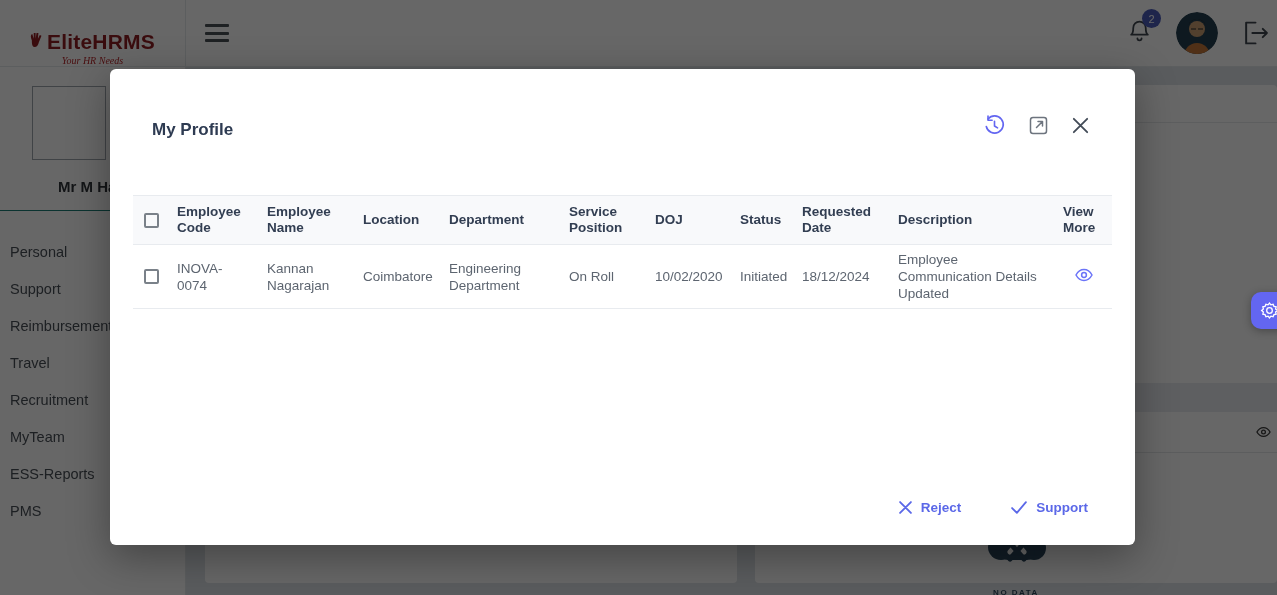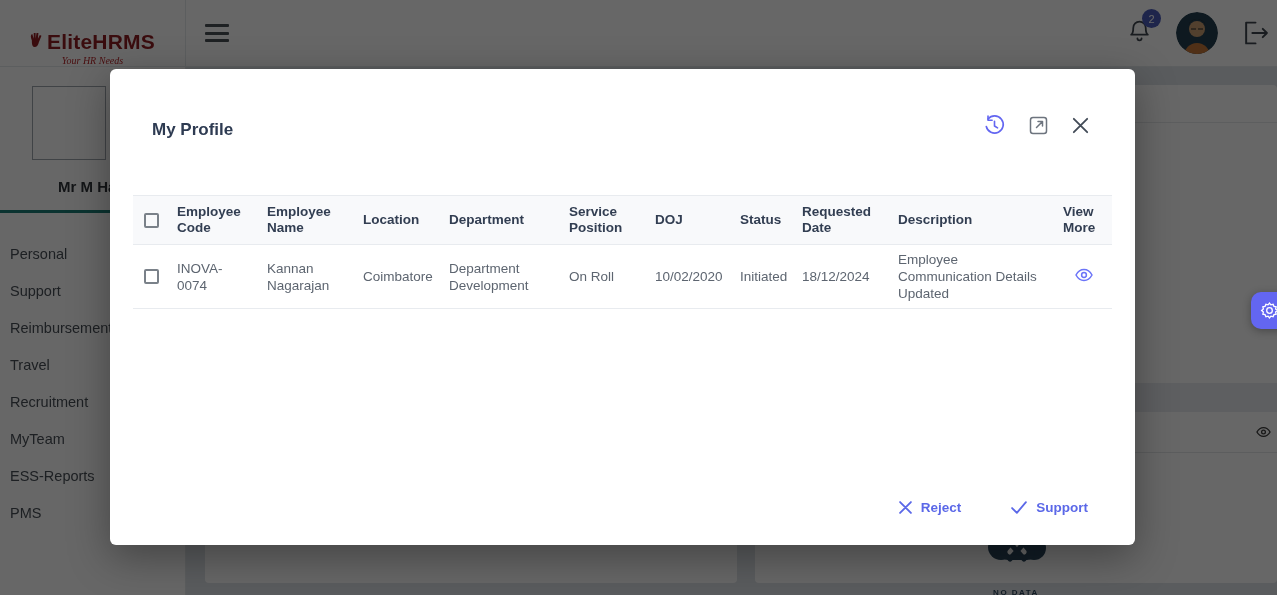--- a/index.html
+++ b/index.html
@@ -25,21 +25,21 @@
            justify-content:center; padding:0 3px; }
   .avatar { width:42px; height:42px; border-radius:50%; overflow:hidden; cursor:pointer; }
   .logout { cursor:pointer; display:flex; }
 
   .sidebar { position:absolute; left:0; top:67px; width:186px; bottom:0; background:#fff;
              border-right:1px solid #e3e6ea; z-index:1; }
   .profile-box { position:absolute; left:32px; top:19px; width:74px; height:74px;
                  border:1px solid #99a0a8; background:#fff; }
   .user-name { position:absolute; left:10px; top:111px; font-size:15px; font-weight:bold;
                color:#23282e; white-space:nowrap;margin-left:48px; }
-  .side-nav { position:absolute; top:143px; left:0; right:16px; border-top:3px solid #0f766e;
+  .side-nav { position:absolute; top:143px; left:0; right:16px; border-top:1px solid #0f766e;
               padding-top:22px; }
   .side-item { height:37px; display:flex; align-items:center; padding-left:10px; font-size:14.5px;
                color:#3e454d; cursor:pointer; }
 
   .card-left  { position:absolute; left:205px; top:85px; width:532px; height:498px; background:#fff;
                 border-radius:4px; z-index:1; }
   .card-right { position:absolute; left:755px; top:85px; width:522px; height:498px; background:#fff;
                 border-radius:4px; z-index:1; }
   .card-right .head { height:38px; border-bottom:1px solid #e4e7ea; }
   .bg-thead { position:absolute; left:0; right:0; top:298px; height:29px; background:#e7eaee; }
@@ -245,21 +245,21 @@
         </tr>
       </thead>
       <tbody>
         <tr>
           <td>
               <input type="checkbox" class="cb" style="">
             </td>
           <td>INOVA-0074</td>
           <td>Kannan Nagarajan</td>
           <td>Coimbatore</td>
-          <td>Department Development</td>
+          <td>Engineering Department</td>
           <td>On Roll</td>
           <td>10/02/2020</td>
           <td>Initiated</td>
           <td>18/12/2024</td>
           <td>Employee Communication Details Updated</td>
           <td class="td-eye">
             <span class="eye-btn">
               <svg width="18" height="14" viewBox="0 0 18 14" fill="none" stroke="#6b74f8" stroke-width="1.5">
                 <path d="M1 7s3-5.5 8-5.5S17 7 17 7s-3 5.5-8 5.5S1 7 1 7z"></path>
                 <circle cx="9" cy="7" r="2.4"></circle>

